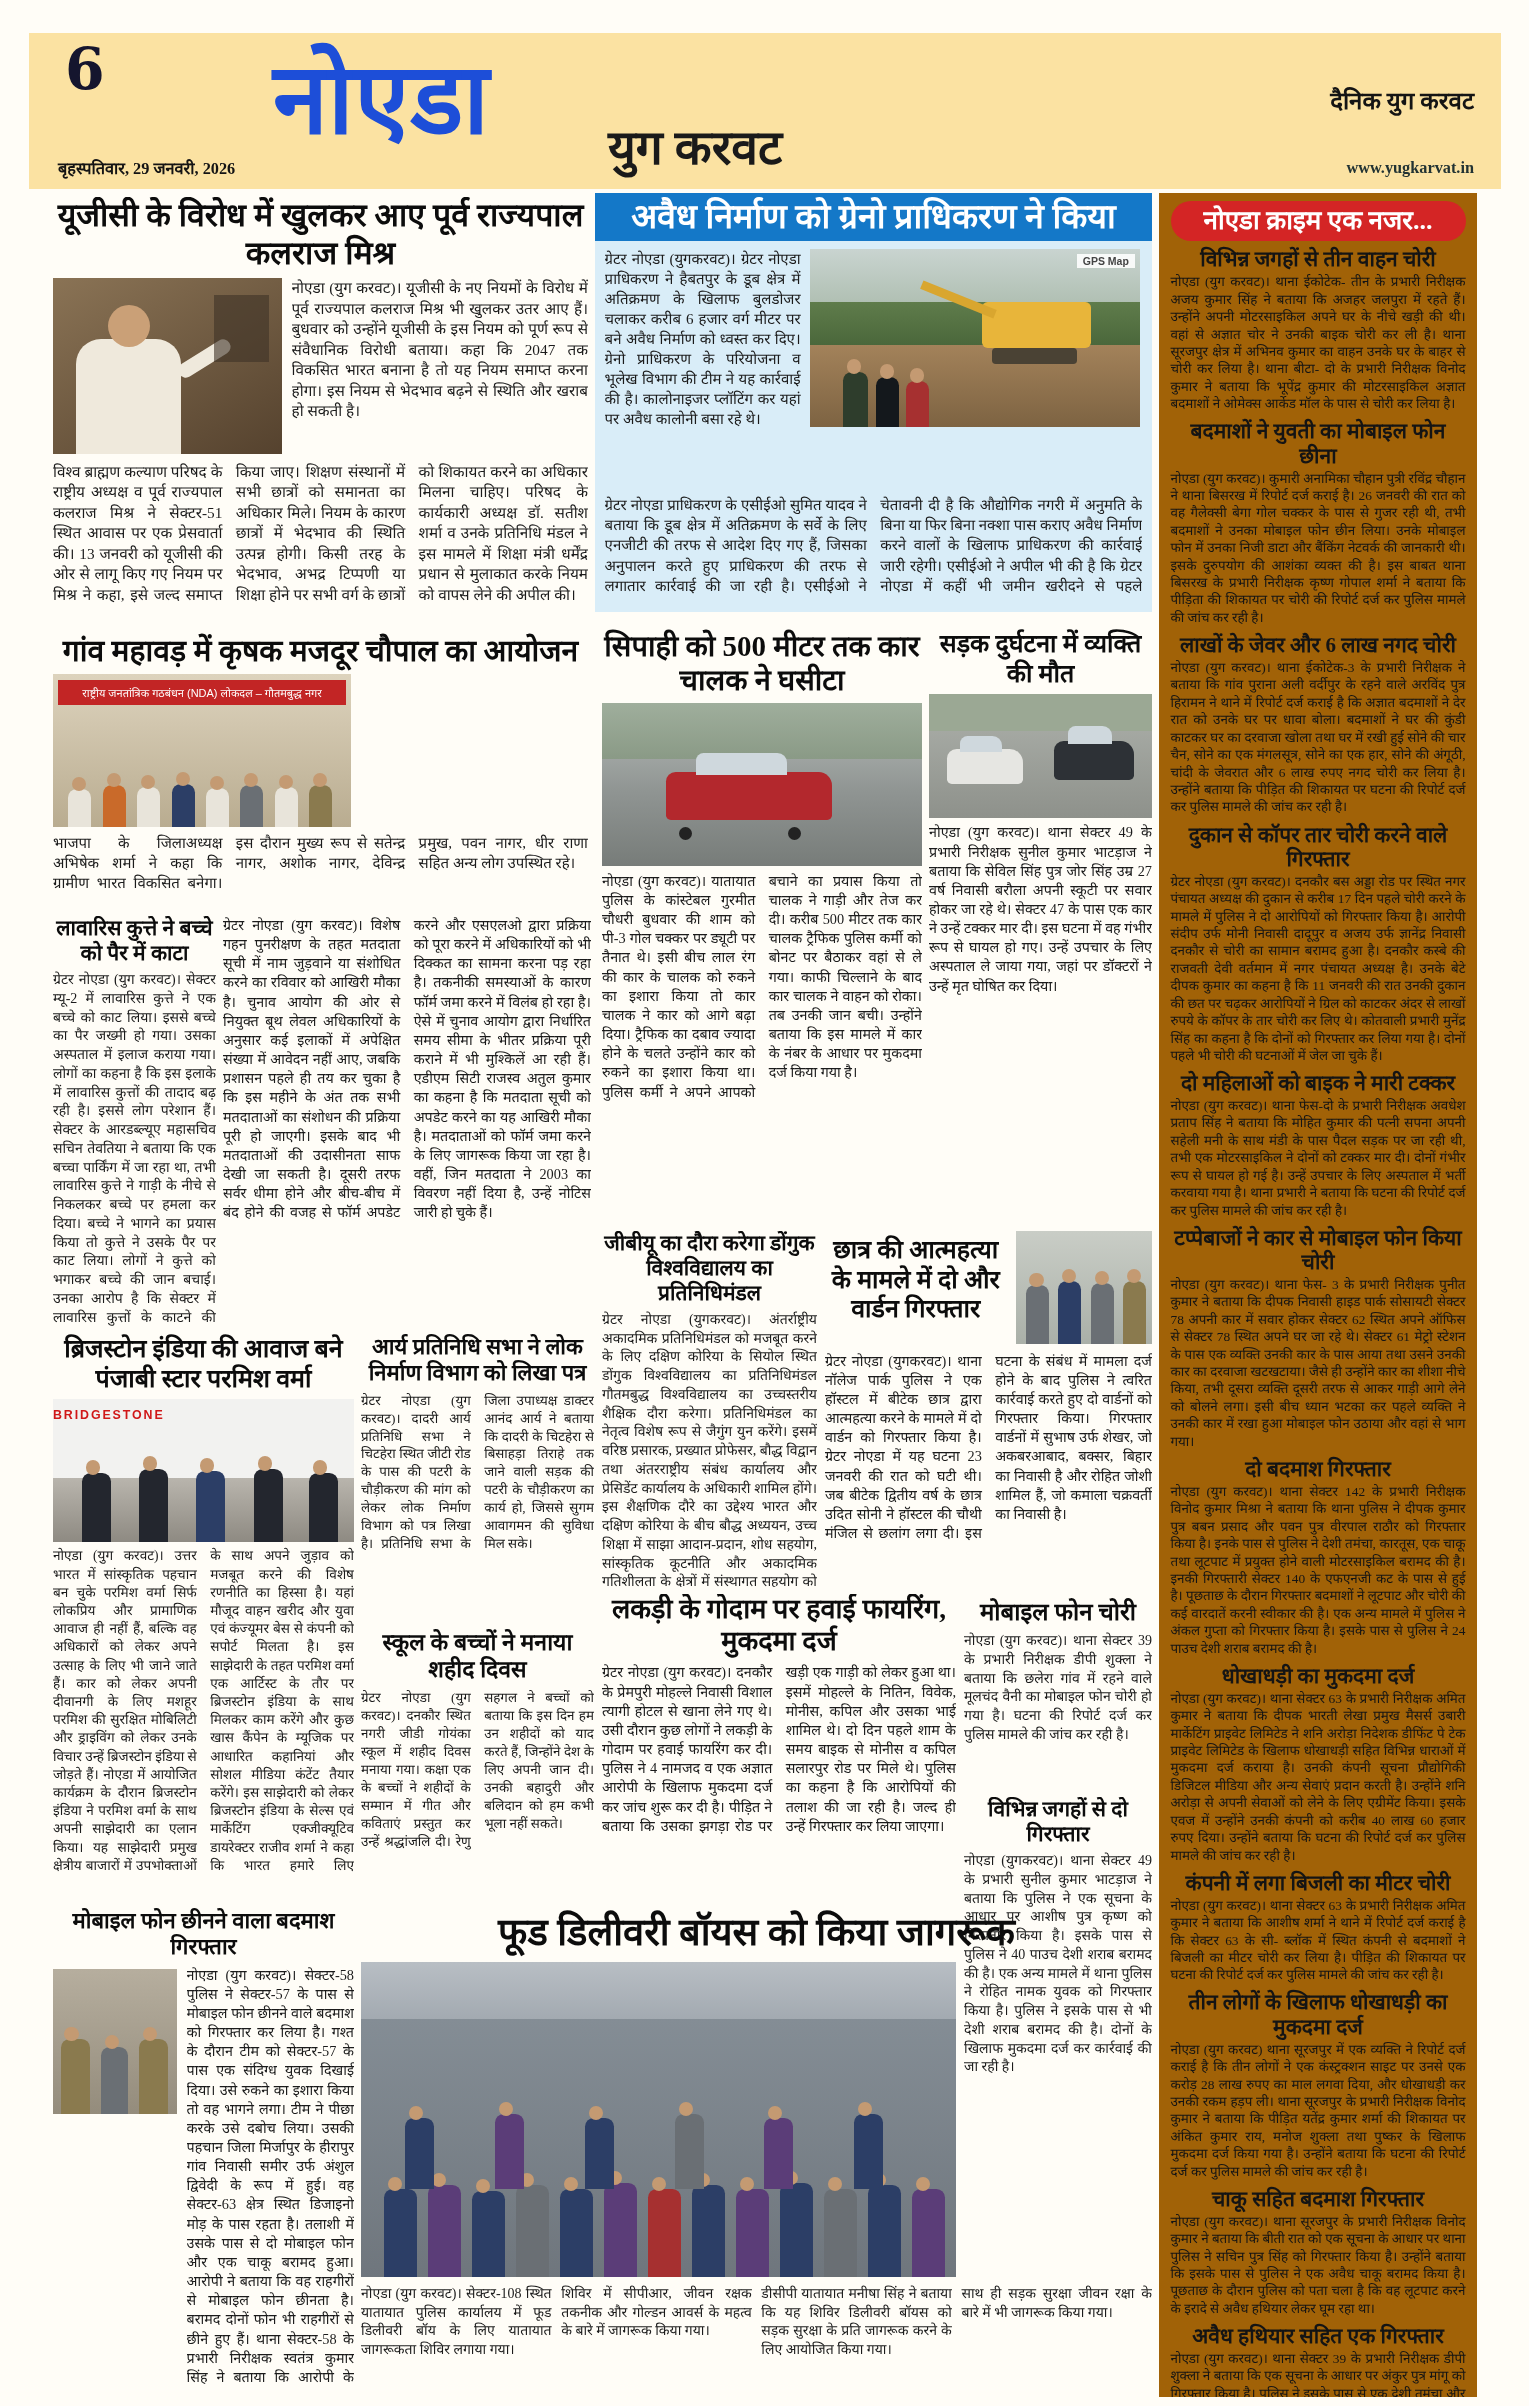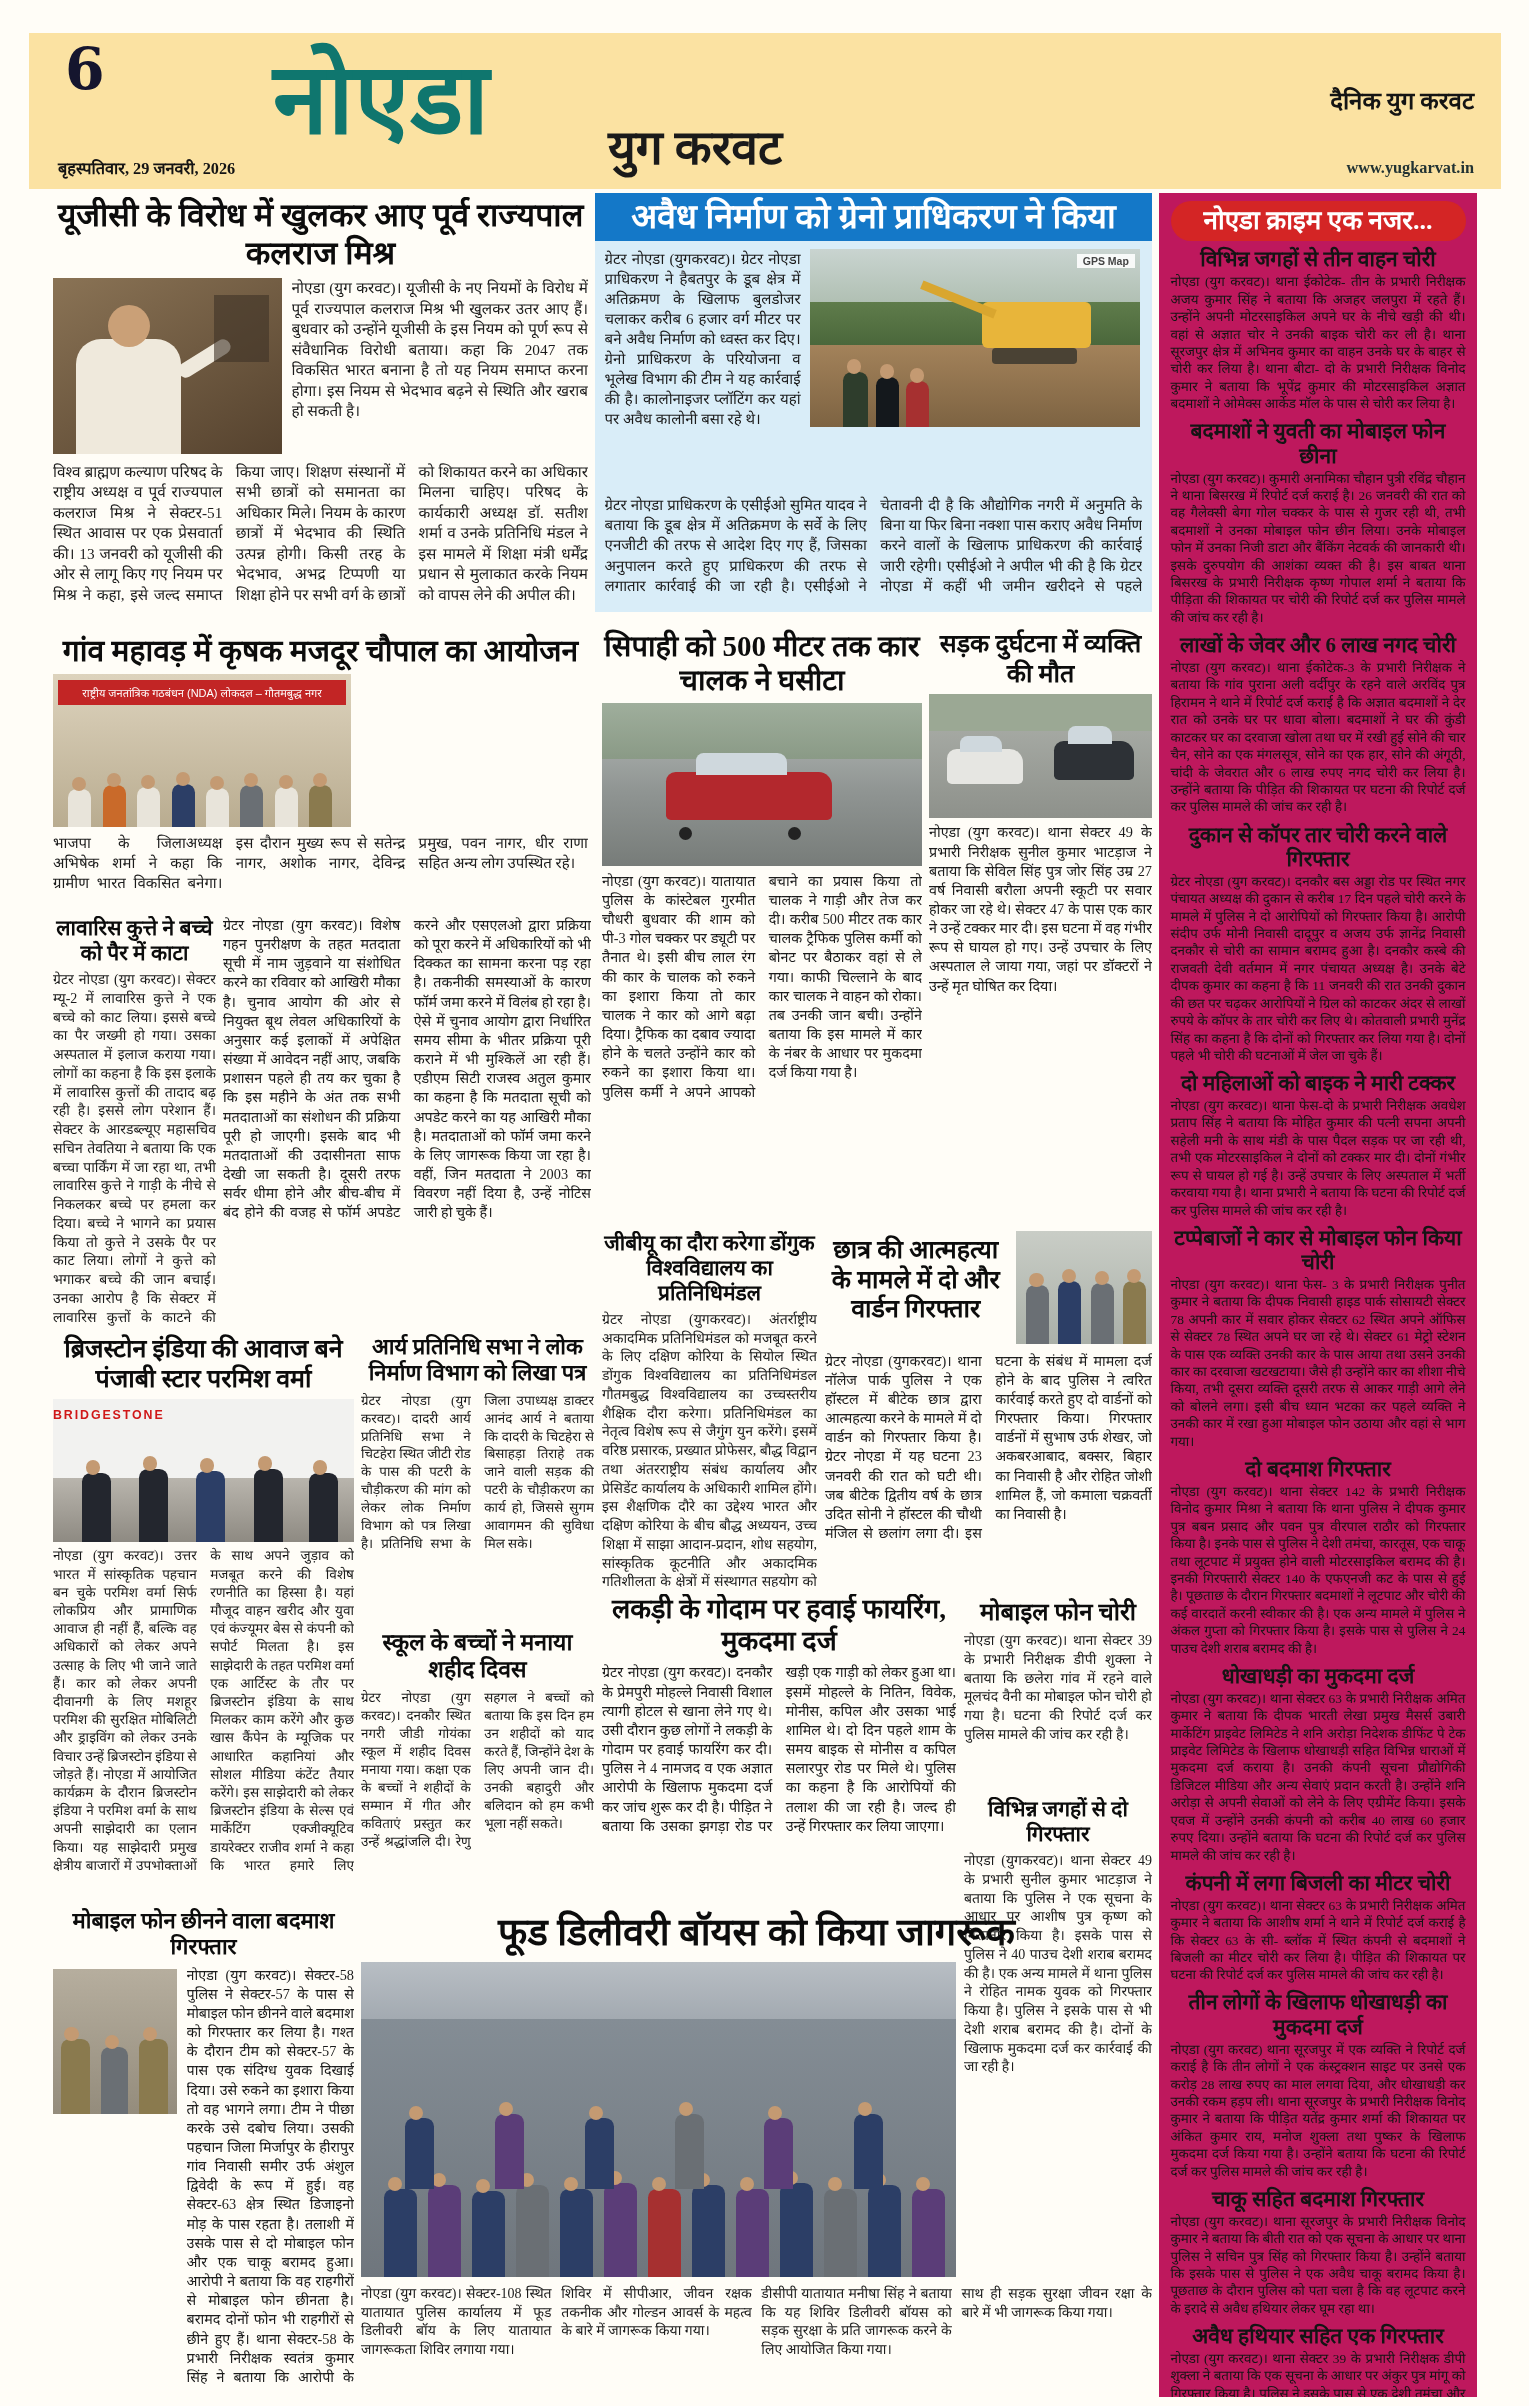--- a/index.html
+++ b/index.html
@@ -8,29 +8,29 @@
   .art{position:absolute;overflow:hidden;}
   .hl{font-weight:bold;text-align:center;line-height:1.18;color:#0c0c0c;margin:0 0 5.7px 0;}
   .bt{text-align:justify;color:#1b1b1b;line-height:1.34;overflow:hidden;}
   .cols2{column-count:2;column-gap:13.4px;}
   .cols3{column-count:3;column-gap:13.4px;}
   .row{display:flex;gap:9.6px;}
   
   .masthead{position:absolute;left:29px;top:33px;width:1472px;height:156px;background:#fbe2a2;}
   .m-pagenum{position:absolute;left:36px;top:1.9px;font-size:57px;font-weight:bold;color:#15152e;font-family:"DejaVu Serif",serif;}
   .m-date{position:absolute;left:29px;bottom:9.6px;font-size:16.3px;font-weight:bold;}
-  .m-title{position:absolute;left:244px;top:-5.7px;font-size:99px;font-weight:900;letter-spacing:1px;color:#0f766e;}
+  .m-title{position:absolute;left:244px;top:-5.7px;font-size:99px;font-weight:900;letter-spacing:1px;color:#1d4ed8;}
   .m-sub{position:absolute;left:579px;bottom:11.5px;font-size:48px;font-weight:bold;color:#1a1a1a;}
   .m-brand{position:absolute;right:27px;top:50px;font-size:24px;font-weight:bold;}
   .m-site{position:absolute;right:27px;bottom:11.5px;font-size:16.3px;font-weight:bold;color:#233;}
   
   .blue-bar{background:#1478c8;color:#fff;font-weight:bold;text-align:center;font-size:34px;line-height:48px;height:48px;}
   .blue-body{background:#d9edf8;padding:7.6px 9.6px;}
   
-  .crime{background:#be185d;padding:5.7px 11.5px 9.6px 11.5px;box-sizing:border-box;}
+  .crime{background:#a16207;padding:5.7px 11.5px 9.6px 11.5px;box-sizing:border-box;}
   .crime-pill{background:#d42525;color:#fff;font-weight:bold;font-size:26px;text-align:center;border-radius:23px;line-height:40px;height:40px;margin:1.9px 0 5.7px 0;}
   .c-title{font-size:21px;font-weight:bold;text-align:center;margin:6.7px 0 1.9px 0;line-height:1.15;}
   .c-body{font-size:13.4px;line-height:1.3;text-align:justify;}
   
   .photo{position:relative;overflow:hidden;background:#9aa0a0;flex:none;}
   .layer{position:absolute;}
   .p-stamp{position:absolute;top:5.7px;right:5.7px;background:rgba(255,255,255,.88);font-size:10.5px;padding:1px 5.7px;font-weight:bold;color:#444;font-family:"Liberation Sans",sans-serif;}
   .p-banner{position:absolute;top:5.7px;left:4.8px;right:4.8px;height:25px;background:#c22525;color:#fff;font-size:11px;display:flex;align-items:center;justify-content:center;white-space:nowrap;overflow:hidden;font-family:"Liberation Sans",sans-serif;}
   .p-logo{position:absolute;top:9.6px;left:0;right:0;text-align:left;color:#d01818;font-weight:bold;font-size:12.4px;letter-spacing:1.9px;font-family:"Liberation Sans",sans-serif;}
   .person{position:absolute;bottom:0;width:23px;height:44px;border-radius:8.6px 8.6px 0 0;background:#39404d;}

